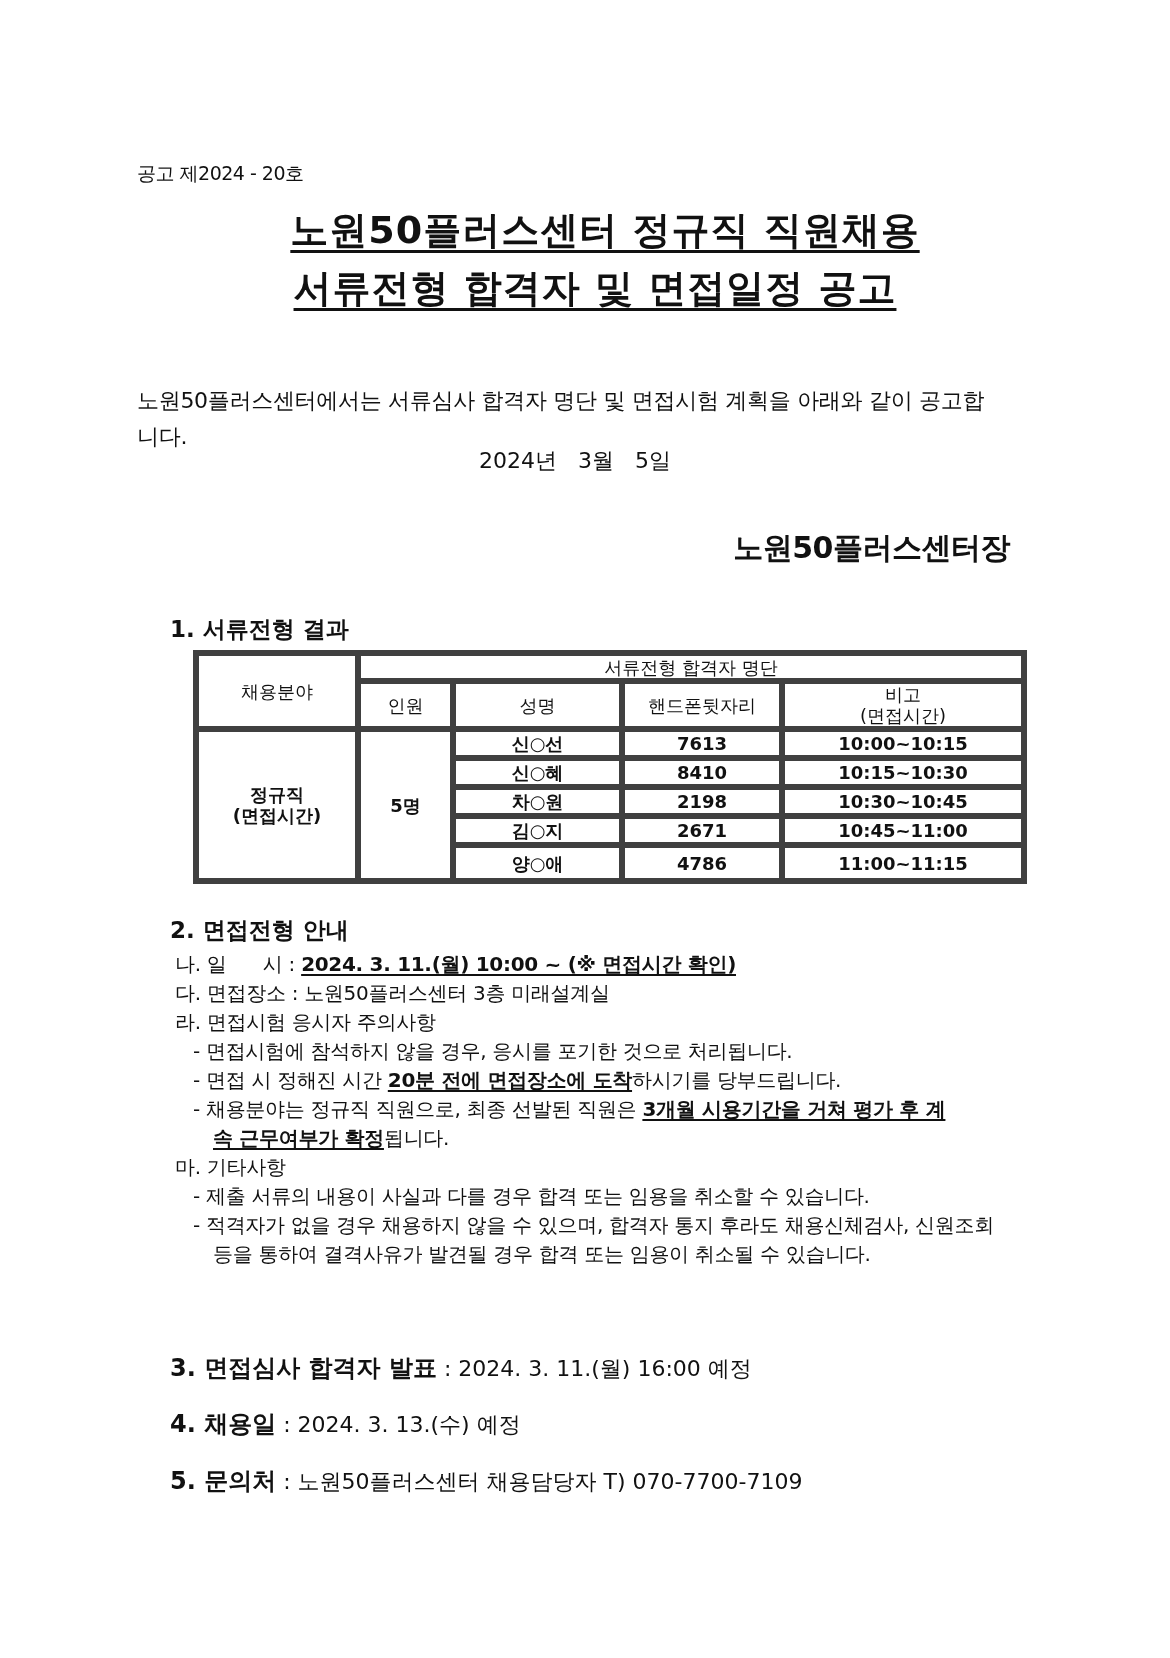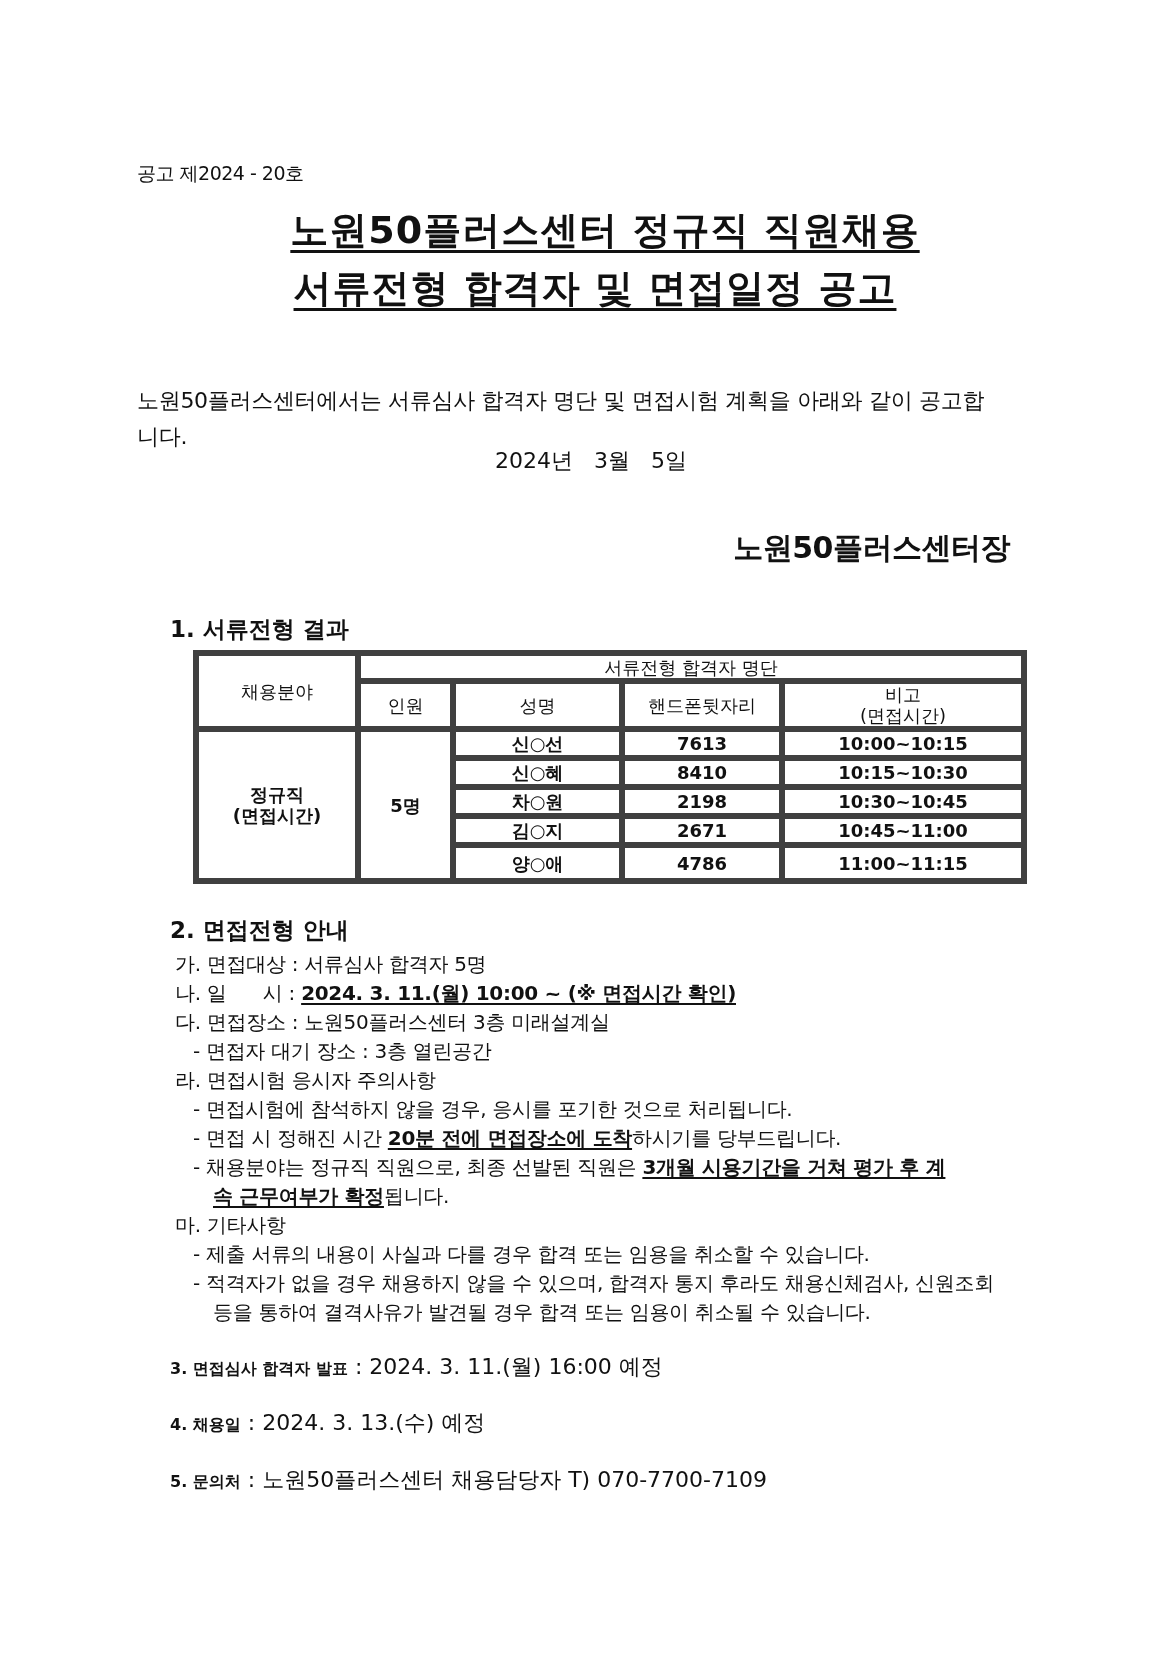--- a/index.html
+++ b/index.html
@@ -7,21 +7,21 @@
     width: 1170px; height: 1658px; position: relative; overflow: hidden;
     font-family: "DejaVu Sans", "Liberation Sans", sans-serif; color: #111;
   }
   .abs { position: absolute; white-space: nowrap; }
   .notice-no { left: 137px; top: 161px; font-size: 19px; letter-spacing: -0.5px; }
   .title { left: 0; width: 1170px; text-align: center; font-weight: bold; font-size: 38px; letter-spacing: 1px; }
   .title span { text-decoration: underline; text-decoration-thickness: 3px; text-underline-offset: 7px; }
   .t1 { top: 205px; left: 20px; }
   .t2 { top: 263px; left: 10px; }
   .intro { left: 137px; top: 351px; font-size: 22px; line-height: 36px; white-space: normal; width: 860px; letter-spacing: -0.3px; margin-top: 32px; }
-  .date { left: 16px; width: 1150px; text-align: center; top: 446px; font-size: 22px; word-spacing: 14px; }
+  .date { left: 0; width: 1150px; text-align: center; top: 446px; font-size: 22px; word-spacing: 14px; }
   .signer { right: 160px; top: 528px; font-size: 30px; font-weight: bold; letter-spacing: -0.5px; }
   .h { font-weight: bold; font-size: 23px; left: 170px; }
   .h1 { top: 614px; }
   table.result {
     position: absolute; left: 193px; top: 650px; width: 834px;
     border-collapse: collapse; border: 2px solid #000; font-size: 18px;
   }
   table.result td, table.result th {
     border: 6px solid #404040; text-align: center; font-weight: normal; padding: 0; line-height: 21px;
   }
@@ -29,21 +29,21 @@
   .h2 { top: 915px; }
   .list { left: 175px; font-size: 20px; line-height: 29px; letter-spacing: -0.3px; }
   .l1 { top: 950px; }
   .sub { padding-left: 18px; }
   .sub2 { padding-left: 38px; }
   .ul { text-decoration: underline; text-underline-offset: 3px; }
   .b { font-weight: bold; }
   .s3 { top: 1352px; left: 170px; font-size: 22px; }
   .s4 { top: 1408px; left: 170px; font-size: 22px; }
   .s5 { top: 1465px; left: 170px; font-size: 22px; }
-  .s3 .b, .s4 .b, .s5 .b { font-size: 16px; }
+  .s3 .b, .s4 .b, .s5 .b { font-size: 24px; }
 </style>
 </head>
 <body>
 
 <div class="abs notice-no">공고 제2024 - 20호</div>
 
 <div class="abs title t1"><span>노원50플러스센터 정규직 직원채용</span></div>
 <div class="abs title t2"><span>서류전형 합격자 및 면접일정 공고</span></div>
 
 <div class="abs intro">노원50플러스센터에서는 서류심사 합격자 명단 및 면접시험 계획을 아래와 같이 공고합니다.</div>
@@ -98,24 +98,22 @@
     <td class="bold">양○애</td>
     <td class="bold">4786</td>
     <td class="bold">11:00~11:15</td>
   </tr>
 </tbody>
   </table>
 
 <div class="abs h h2">2. 면접전형 안내</div>
 
 <div class="abs list l1">
-  <div>가. 면접대상 : 서류심사 합격자 5명</div>
   <div><span style="white-space:pre">나. 일      시 : </span><span class="b ul">2024. 3. 11.(월) 10:00 ~  (※ 면접시간 확인)</span></div>
   <div>다. 면접장소 : 노원50플러스센터 3층 미래설계실</div>
-  <div class="sub">- 면접자 대기 장소 : 3층 열린공간</div>
   <div>라. 면접시험 응시자 주의사항</div>
   <div class="sub">- 면접시험에 참석하지 않을 경우, 응시를 포기한 것으로 처리됩니다.</div>
   <div class="sub"><span>- 면접 시 정해진 시간 </span><span class="b ul">20분 전에 면접장소에 도착</span><span>하시기를 당부드립니다.</span></div>
   <div class="sub"><span>- 채용분야는 정규직 직원으로,  최종 선발된 직원은 </span><span class="b ul">3개월 시용기간을 거쳐 평가 후 계</span></div>
   <div class="sub2"><span class="b ul">속 근무여부가 확정</span><span>됩니다.</span></div>
   <div>마. 기타사항</div>
   <div class="sub">- 제출 서류의 내용이 사실과 다를 경우 합격 또는 임용을 취소할 수 있습니다.</div>
   <div class="sub">- 적격자가 없을 경우 채용하지 않을 수 있으며, 합격자 통지 후라도 채용신체검사, 신원조회</div>
   <div class="sub2">등을 통하여 결격사유가 발견될 경우 합격 또는 임용이 취소될 수 있습니다.</div>
 </div>

